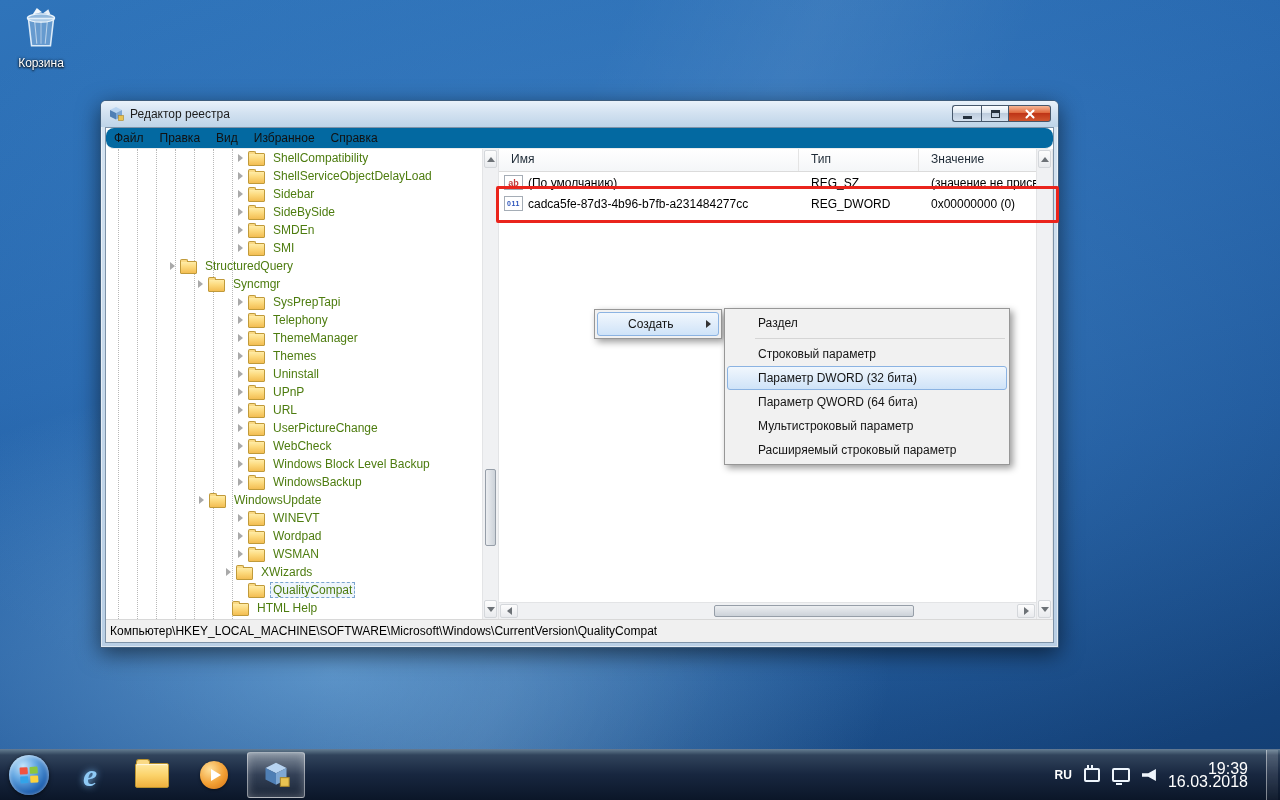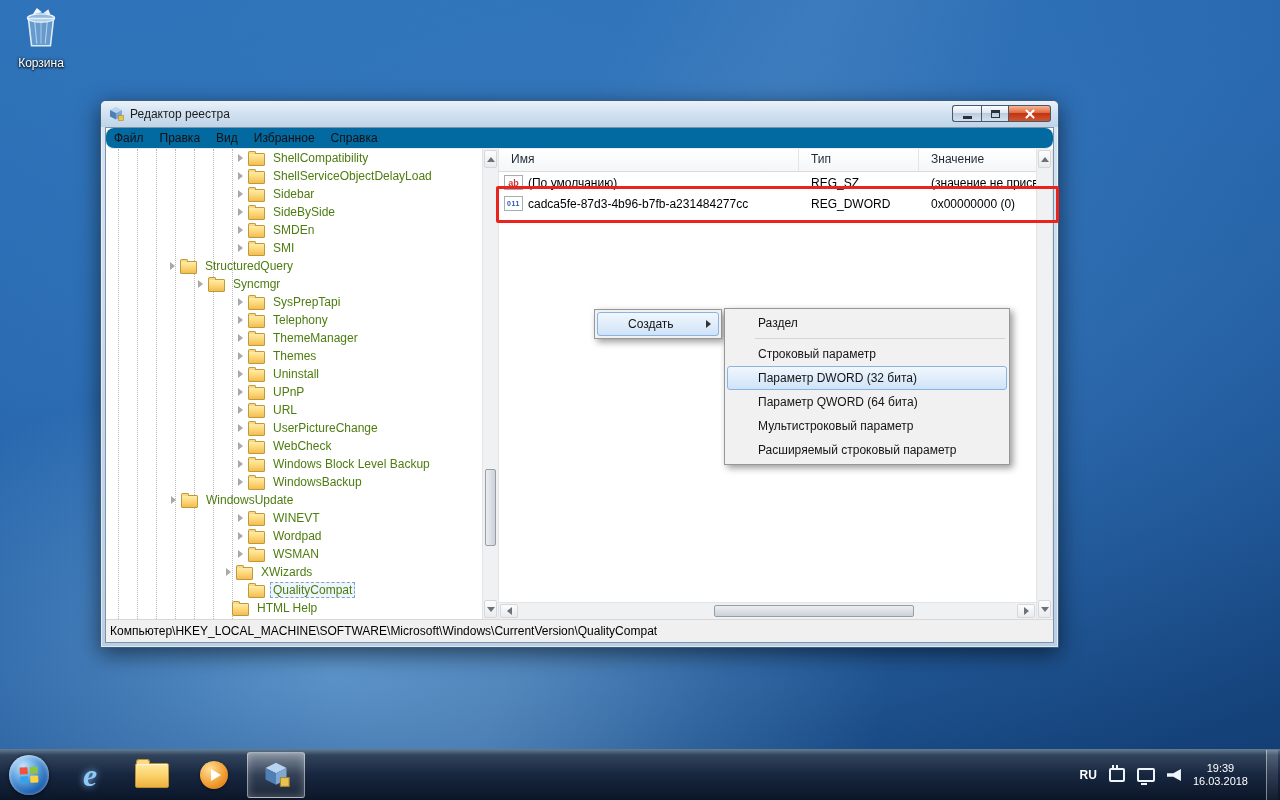--- a/index.html
+++ b/index.html
@@ -116,21 +116,21 @@
   .ic-wmp::after{content:"";width:0;height:0;border-top:6px solid transparent;border-bottom:6px solid transparent;border-left:10px solid #fff;margin-left:3px;}
   .ico-lg{width:28px;height:28px;}
   .tray{margin-left:auto;display:flex;align-items:center;gap:12px;color:#fff;padding-right:2px;}
   .tray-lang{font-size:12px;font-weight:bold;cursor:pointer;}
   .ic-usb{width:12px;height:10px;border:2px solid #eef5fc;border-radius:2px;position:relative;cursor:pointer;}
   .ic-usb::before{content:"";position:absolute;top:-5px;left:1px;width:2px;height:3px;background:#eef5fc;box-shadow:4px 0 0 #eef5fc;}
   .ic-net{width:14px;height:10px;border:2px solid #eef5fc;border-radius:2px;position:relative;cursor:pointer;}
   .ic-net::after{content:"";position:absolute;left:2px;bottom:-5px;width:6px;height:2px;background:#eef5fc;}
   .ic-vol{width:14px;height:12px;background:#eef5fc;cursor:pointer;
     clip-path:polygon(0 35%,45% 35%,100% 0,100% 100%,45% 65%,0 65%);}
-  .clock{font-size:11px;line-height:13px;text-align:center;cursor:default;padding-right:6px;}
+  .clock{font-size:16px;line-height:13px;text-align:right;cursor:default;padding-right:6px;}
   .show-desktop{width:11px;height:50px;border-left:1px solid rgba(255,255,255,.45);cursor:pointer;
     background:linear-gradient(180deg,rgba(255,255,255,.16),rgba(255,255,255,.03));}
 </style>
 </head>
 <body>
 
 <div class="desktop">
 
   <div class="desk-icon">
     <span>
@@ -280,21 +280,21 @@
               <div class="tree-row" style="padding-left: 132px;">
                 <span class="twisty"></span>
                 <span class="folder-icon"></span>
                 <span class="tree-label">Windows Block Level Backup</span>
               </div>
               <div class="tree-row" style="padding-left: 132px;">
                 <span class="twisty"></span>
                 <span class="folder-icon"></span>
                 <span class="tree-label">WindowsBackup</span>
               </div>
-              <div class="tree-row" style="padding-left: 65px;">
+              <div class="tree-row" style="padding-left: 93px;">
                 <span class="twisty"></span>
                 <span class="folder-icon"></span>
                 <span class="tree-label">WindowsUpdate</span>
               </div>
               <div class="tree-row" style="padding-left: 132px;">
                 <span class="twisty"></span>
                 <span class="folder-icon"></span>
                 <span class="tree-label">WINEVT</span>
               </div>
               <div class="tree-row" style="padding-left: 132px;">

